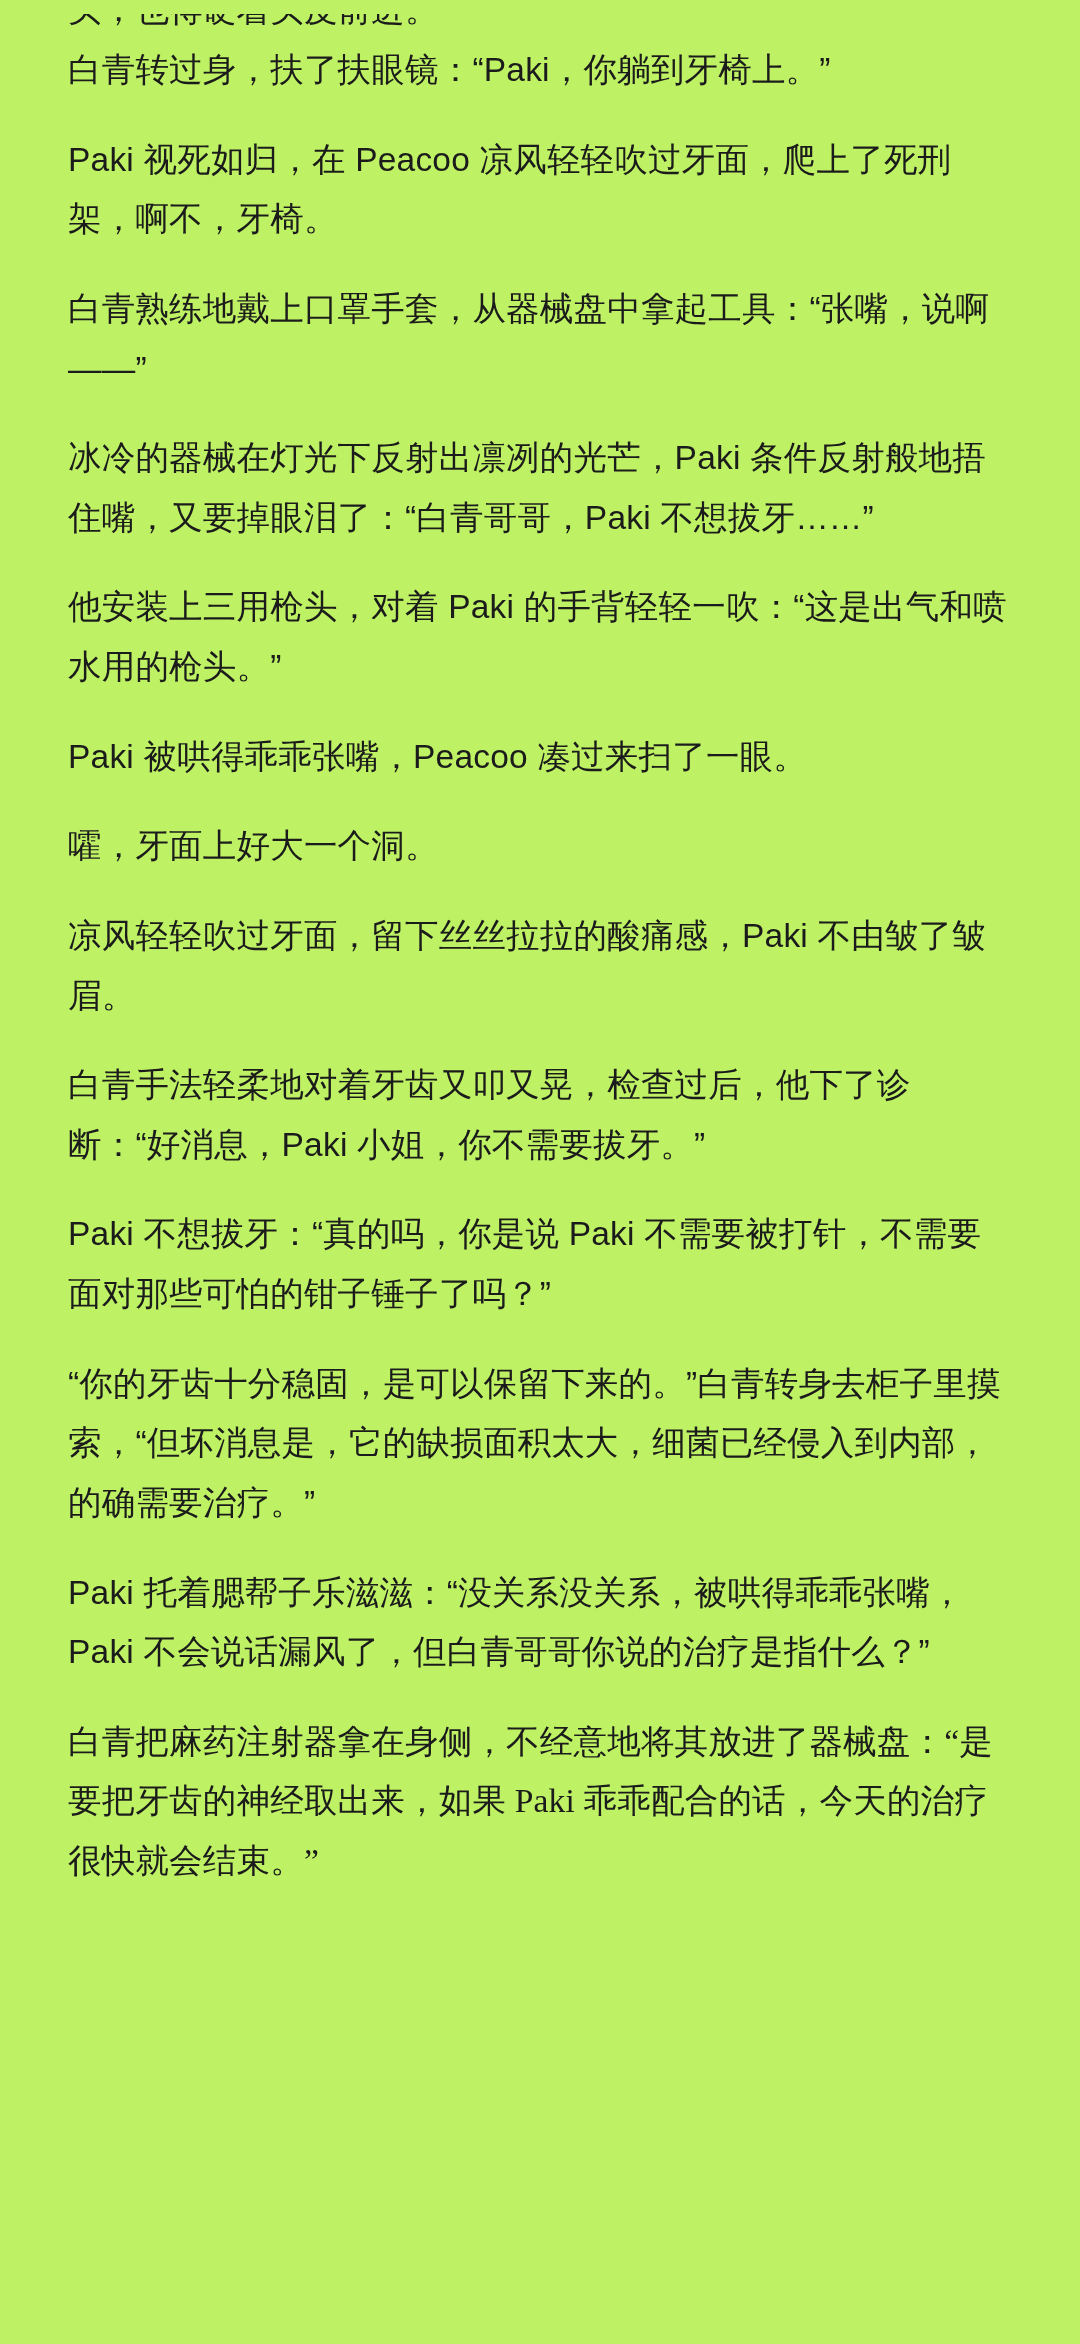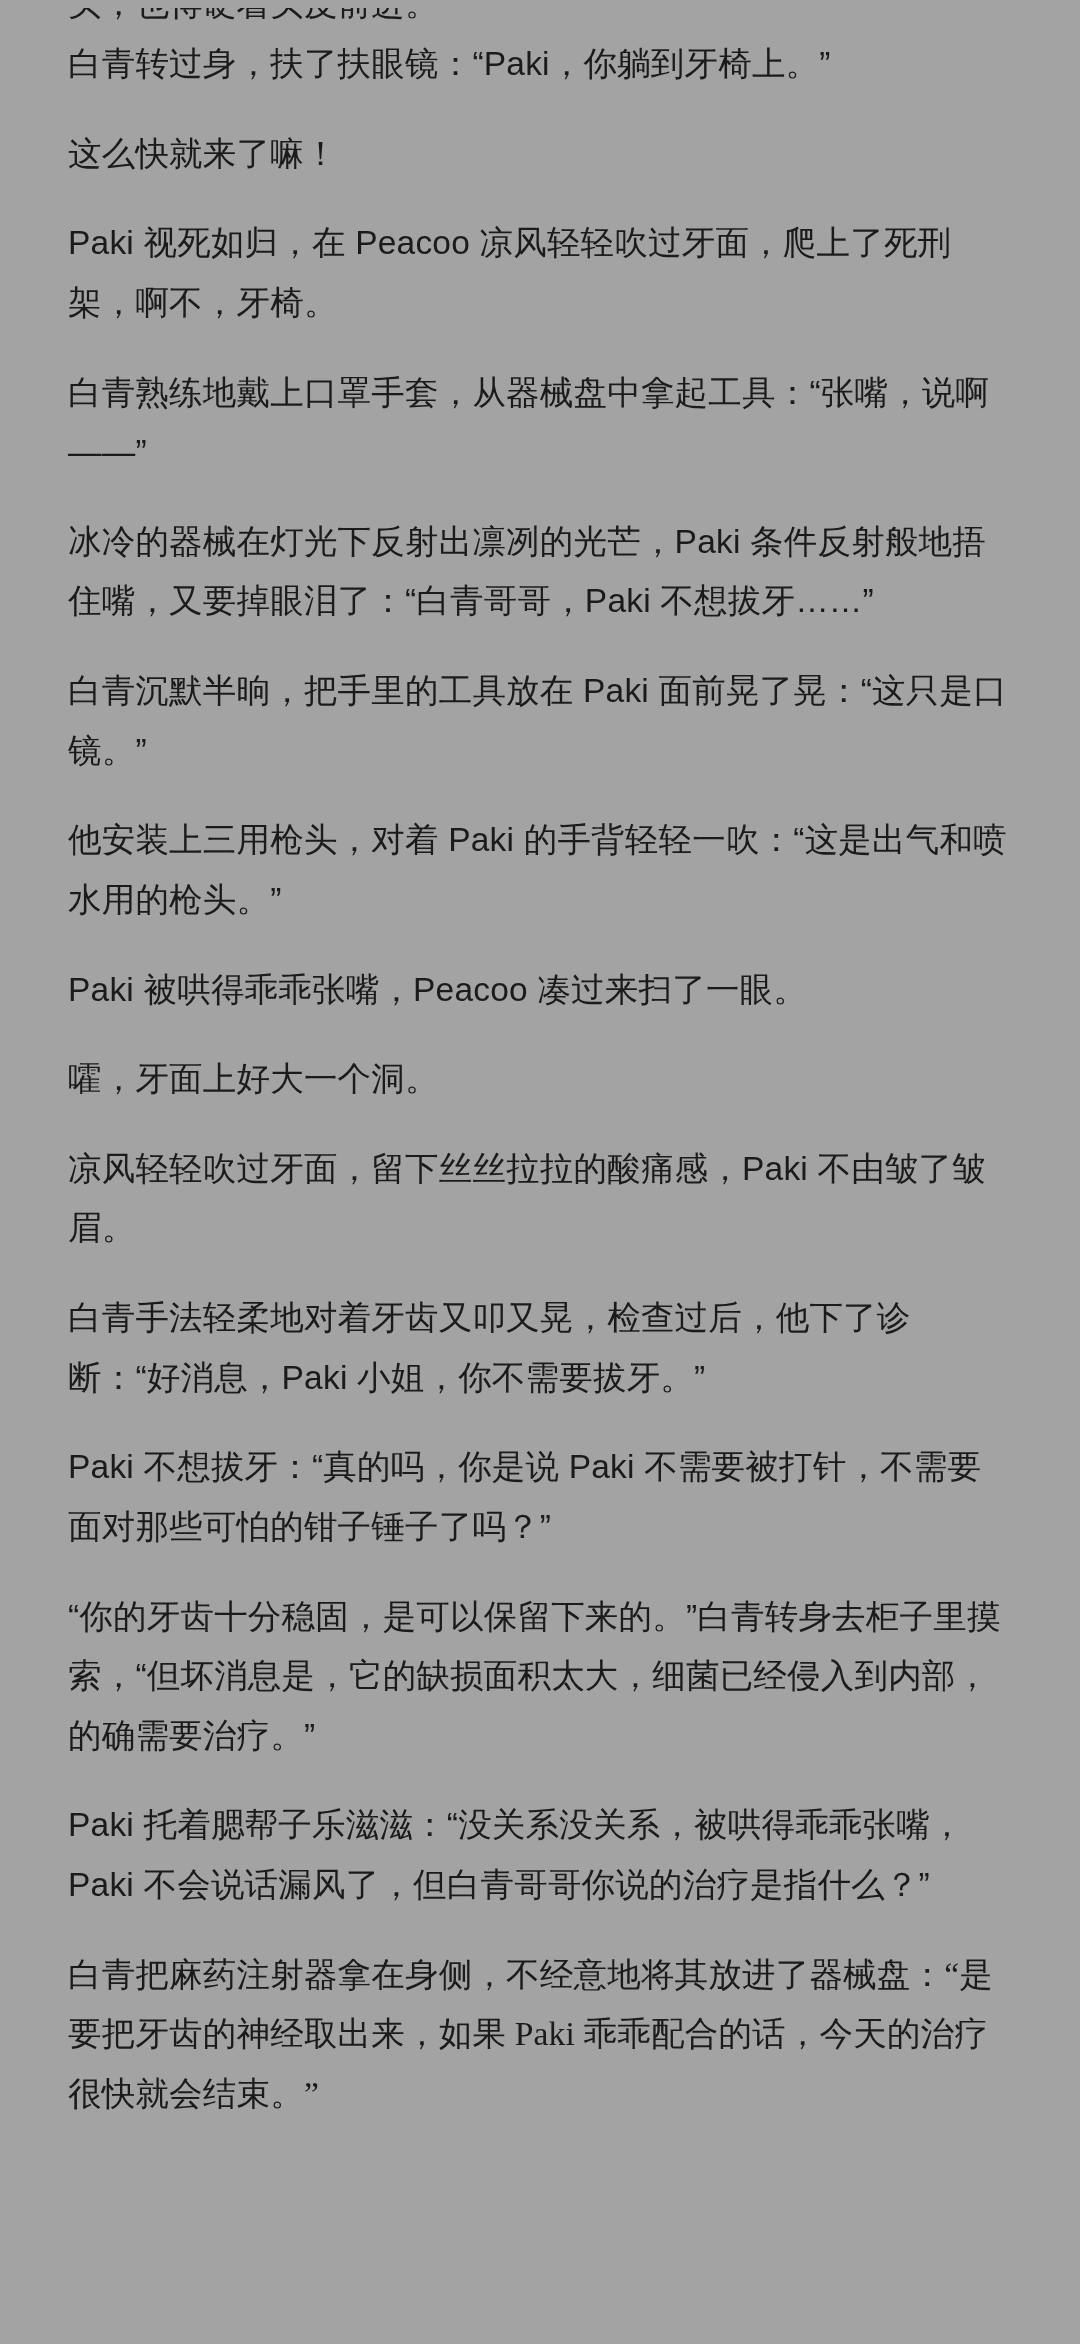--- a/index.html
+++ b/index.html
@@ -10,22 +10,22 @@
   body {
     width: 1080px;
     min-height: 2344px;
     font-family: "Liberation Sans", "DejaVu Sans", sans-serif;
     color: #1a1a1a;
   }
   .page {
     width: 1080px;
     min-height: 2344px;
     box-sizing: border-box;
-    padding: 8px 68px;
-    background: #a3a3a3;
+    padding: 14px 68px;
+    background: #bef264;
     position: relative;
     overflow: hidden;
   }
   .clipped-top {
     height: 26px;
     overflow: hidden;
     position: relative;
   }
   .clipped-top .para {
     margin: 0;
@@ -49,25 +49,23 @@
 </head>
 <body>
 
 <div class="page">
 
   <div class="clipped-top">
     <p class="para">头，也得硬着头皮前进。</p>
   </div>
 
   <p class="para">白青转过身，扶了扶眼镜：“Paki，你躺到牙椅上。”</p>
-  <p class="para">这么快就来了嘛！</p>
   <p class="para">Paki 视死如归，在 Peacoo 凉风轻轻吹过牙面，爬上了死刑架，啊不，牙椅。</p>
   <p class="para">白青熟练地戴上口罩手套，从器械盘中拿起工具：“张嘴，说啊——”</p>
   <p class="para">冰冷的器械在灯光下反射出凛冽的光芒，Paki 条件反射般地捂住嘴，又要掉眼泪了：“白青哥哥，Paki 不想拔牙……”</p>
-  <p class="para">白青沉默半晌，把手里的工具放在 Paki 面前晃了晃：“这只是口镜。”</p>
   <p class="para">他安装上三用枪头，对着 Paki 的手背轻轻一吹：“这是出气和喷水用的枪头。”</p>
   <p class="para">Paki 被哄得乖乖张嘴，Peacoo 凑过来扫了一眼。</p>
   <p class="para">嚯，牙面上好大一个洞。</p>
   <p class="para">凉风轻轻吹过牙面，留下丝丝拉拉的酸痛感，Paki 不由皱了皱眉。</p>
   <p class="para">白青手法轻柔地对着牙齿又叩又晃，检查过后，他下了诊断：“好消息，Paki 小姐，你不需要拔牙。”</p>
   <p class="para">Paki 不想拔牙：“真的吗，你是说 Paki 不需要被打针，不需要面对那些可怕的钳子锤子了吗？”</p>
   <p class="para">“你的牙齿十分稳固，是可以保留下来的。”白青转身去柜子里摸索，“但坏消息是，它的缺损面积太大，细菌已经侵入到内部，的确需要治疗。”</p>
   <p class="para">Paki 托着腮帮子乐滋滋：“没关系没关系，被哄得乖乖张嘴，Paki 不会说话漏风了，但白青哥哥你说的治疗是指什么？”</p>
   <p class="para">白青把麻药注射器拿在身侧，不经意地将其放进了器械盘：“是要把牙齿的神经取出来，如果 Paki 乖乖配合的话，今天的治疗很快就会结束。”</p>
 

